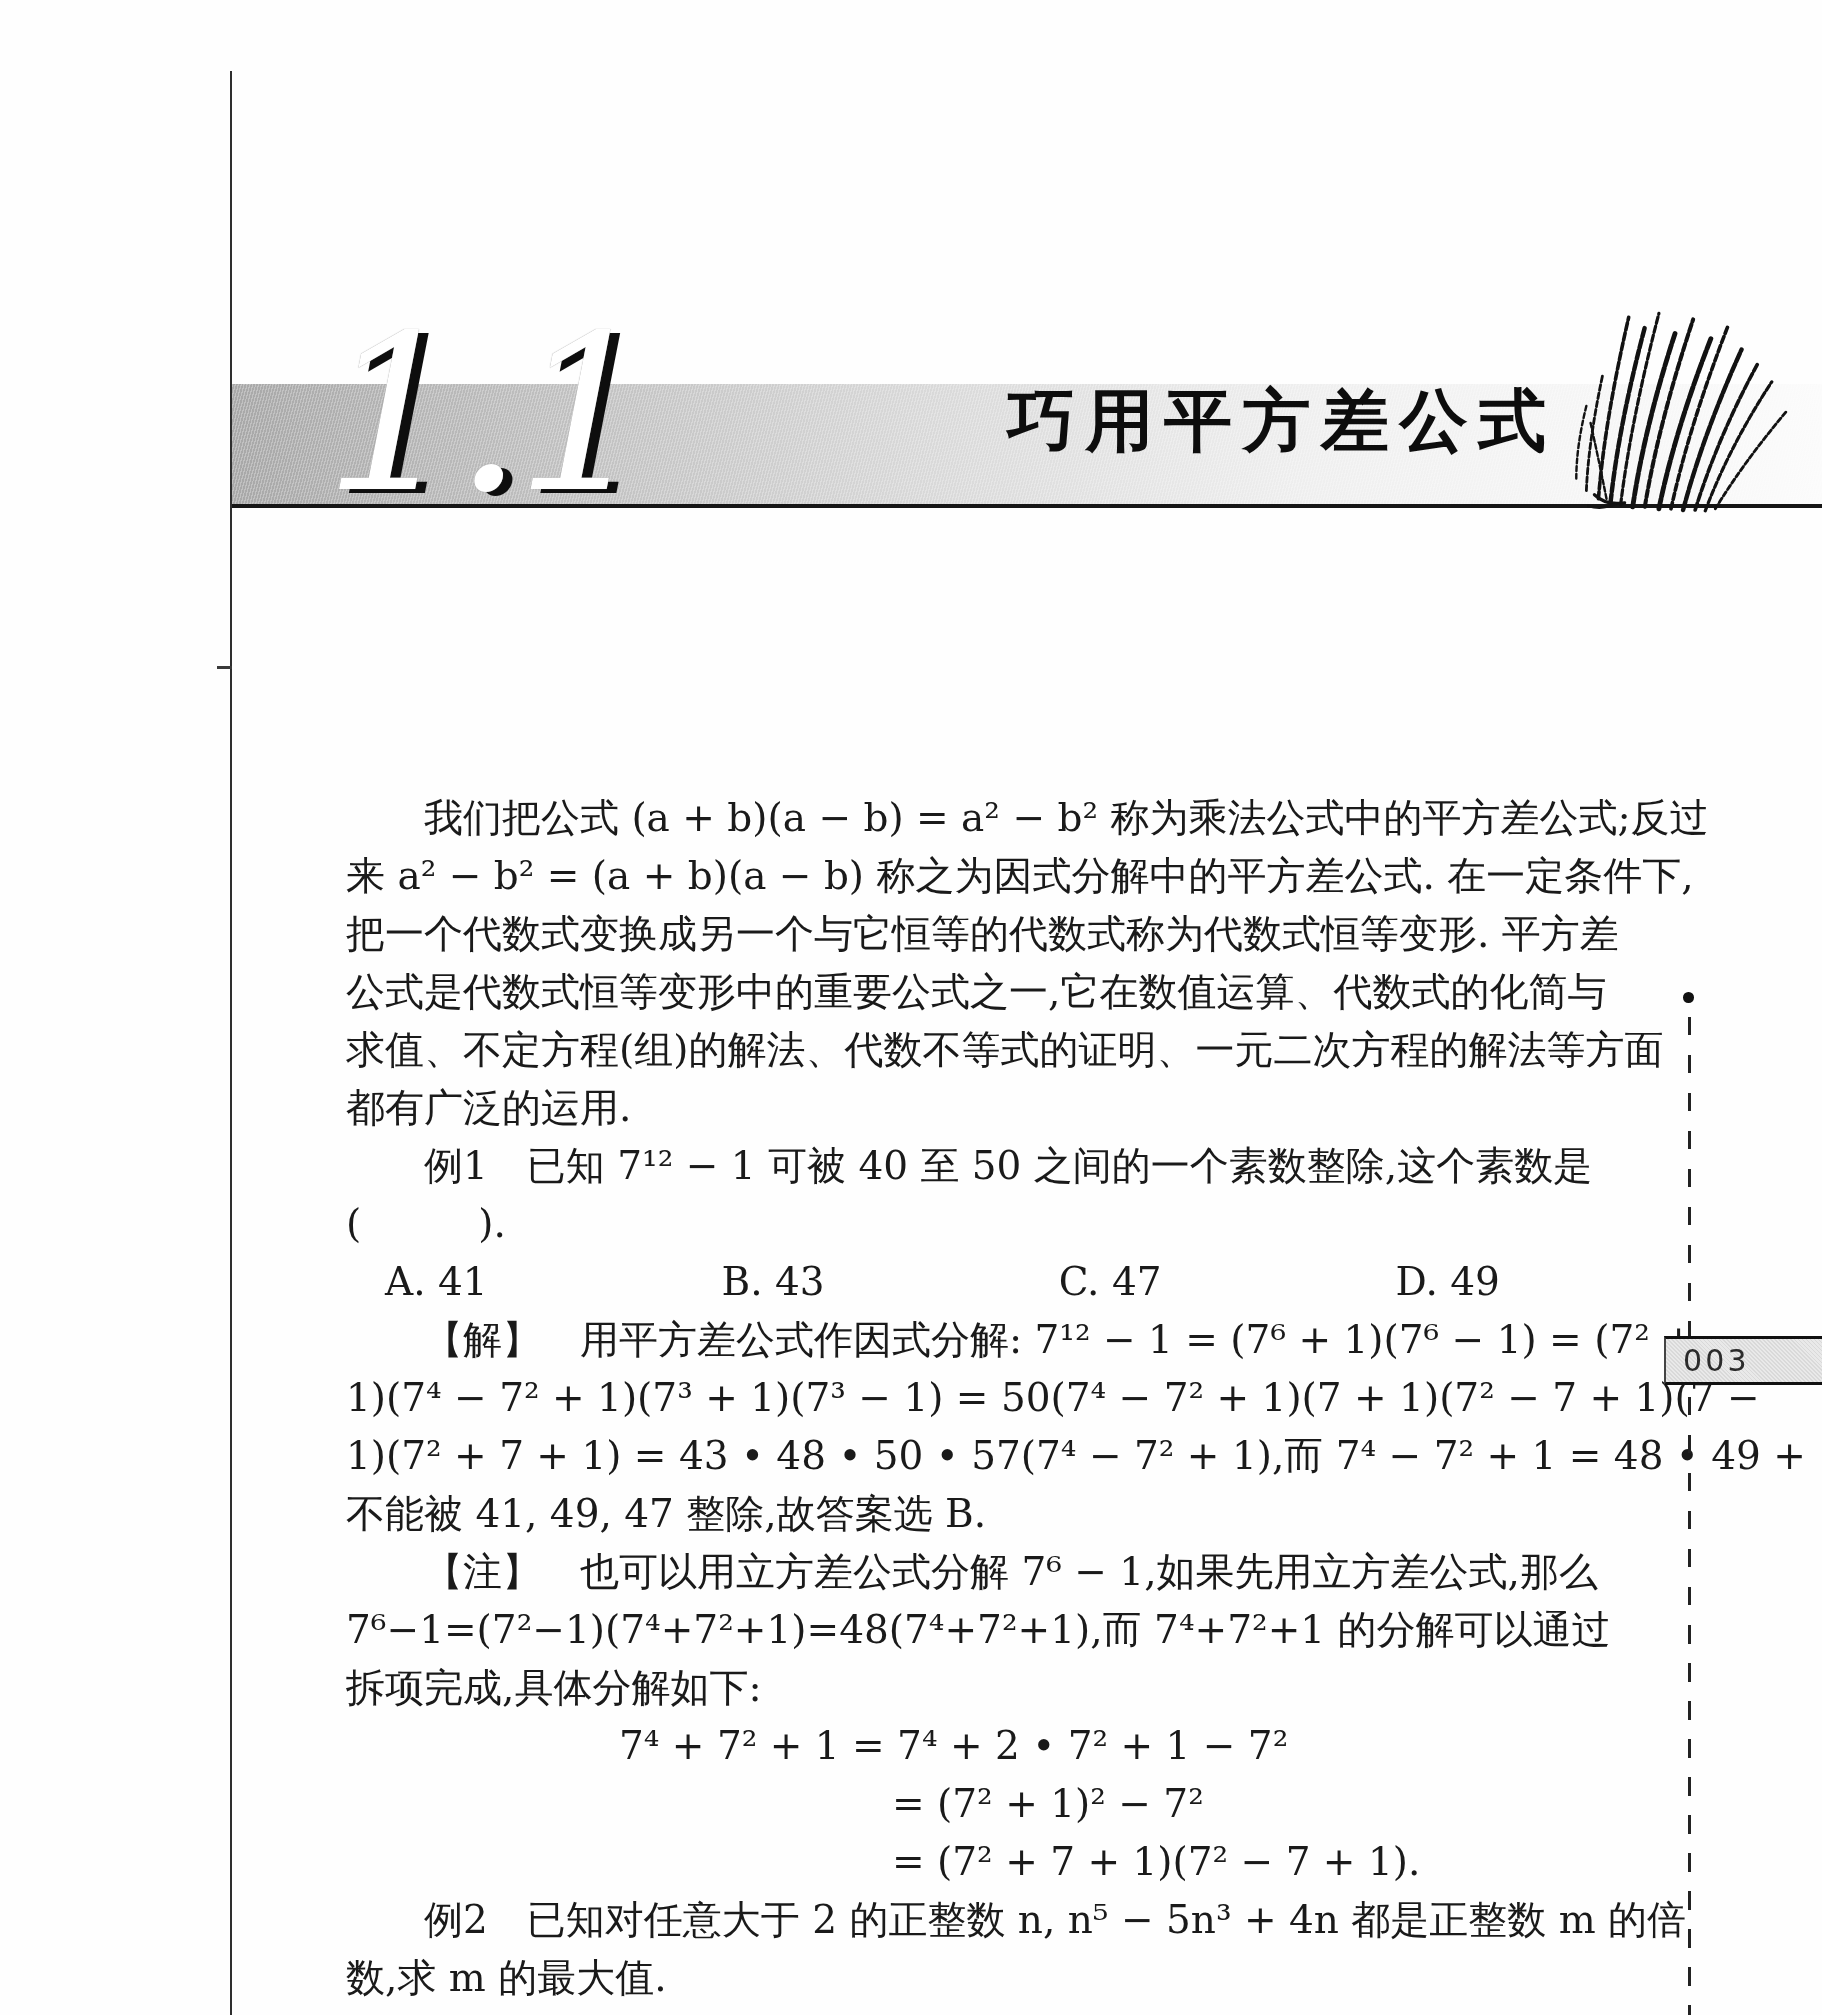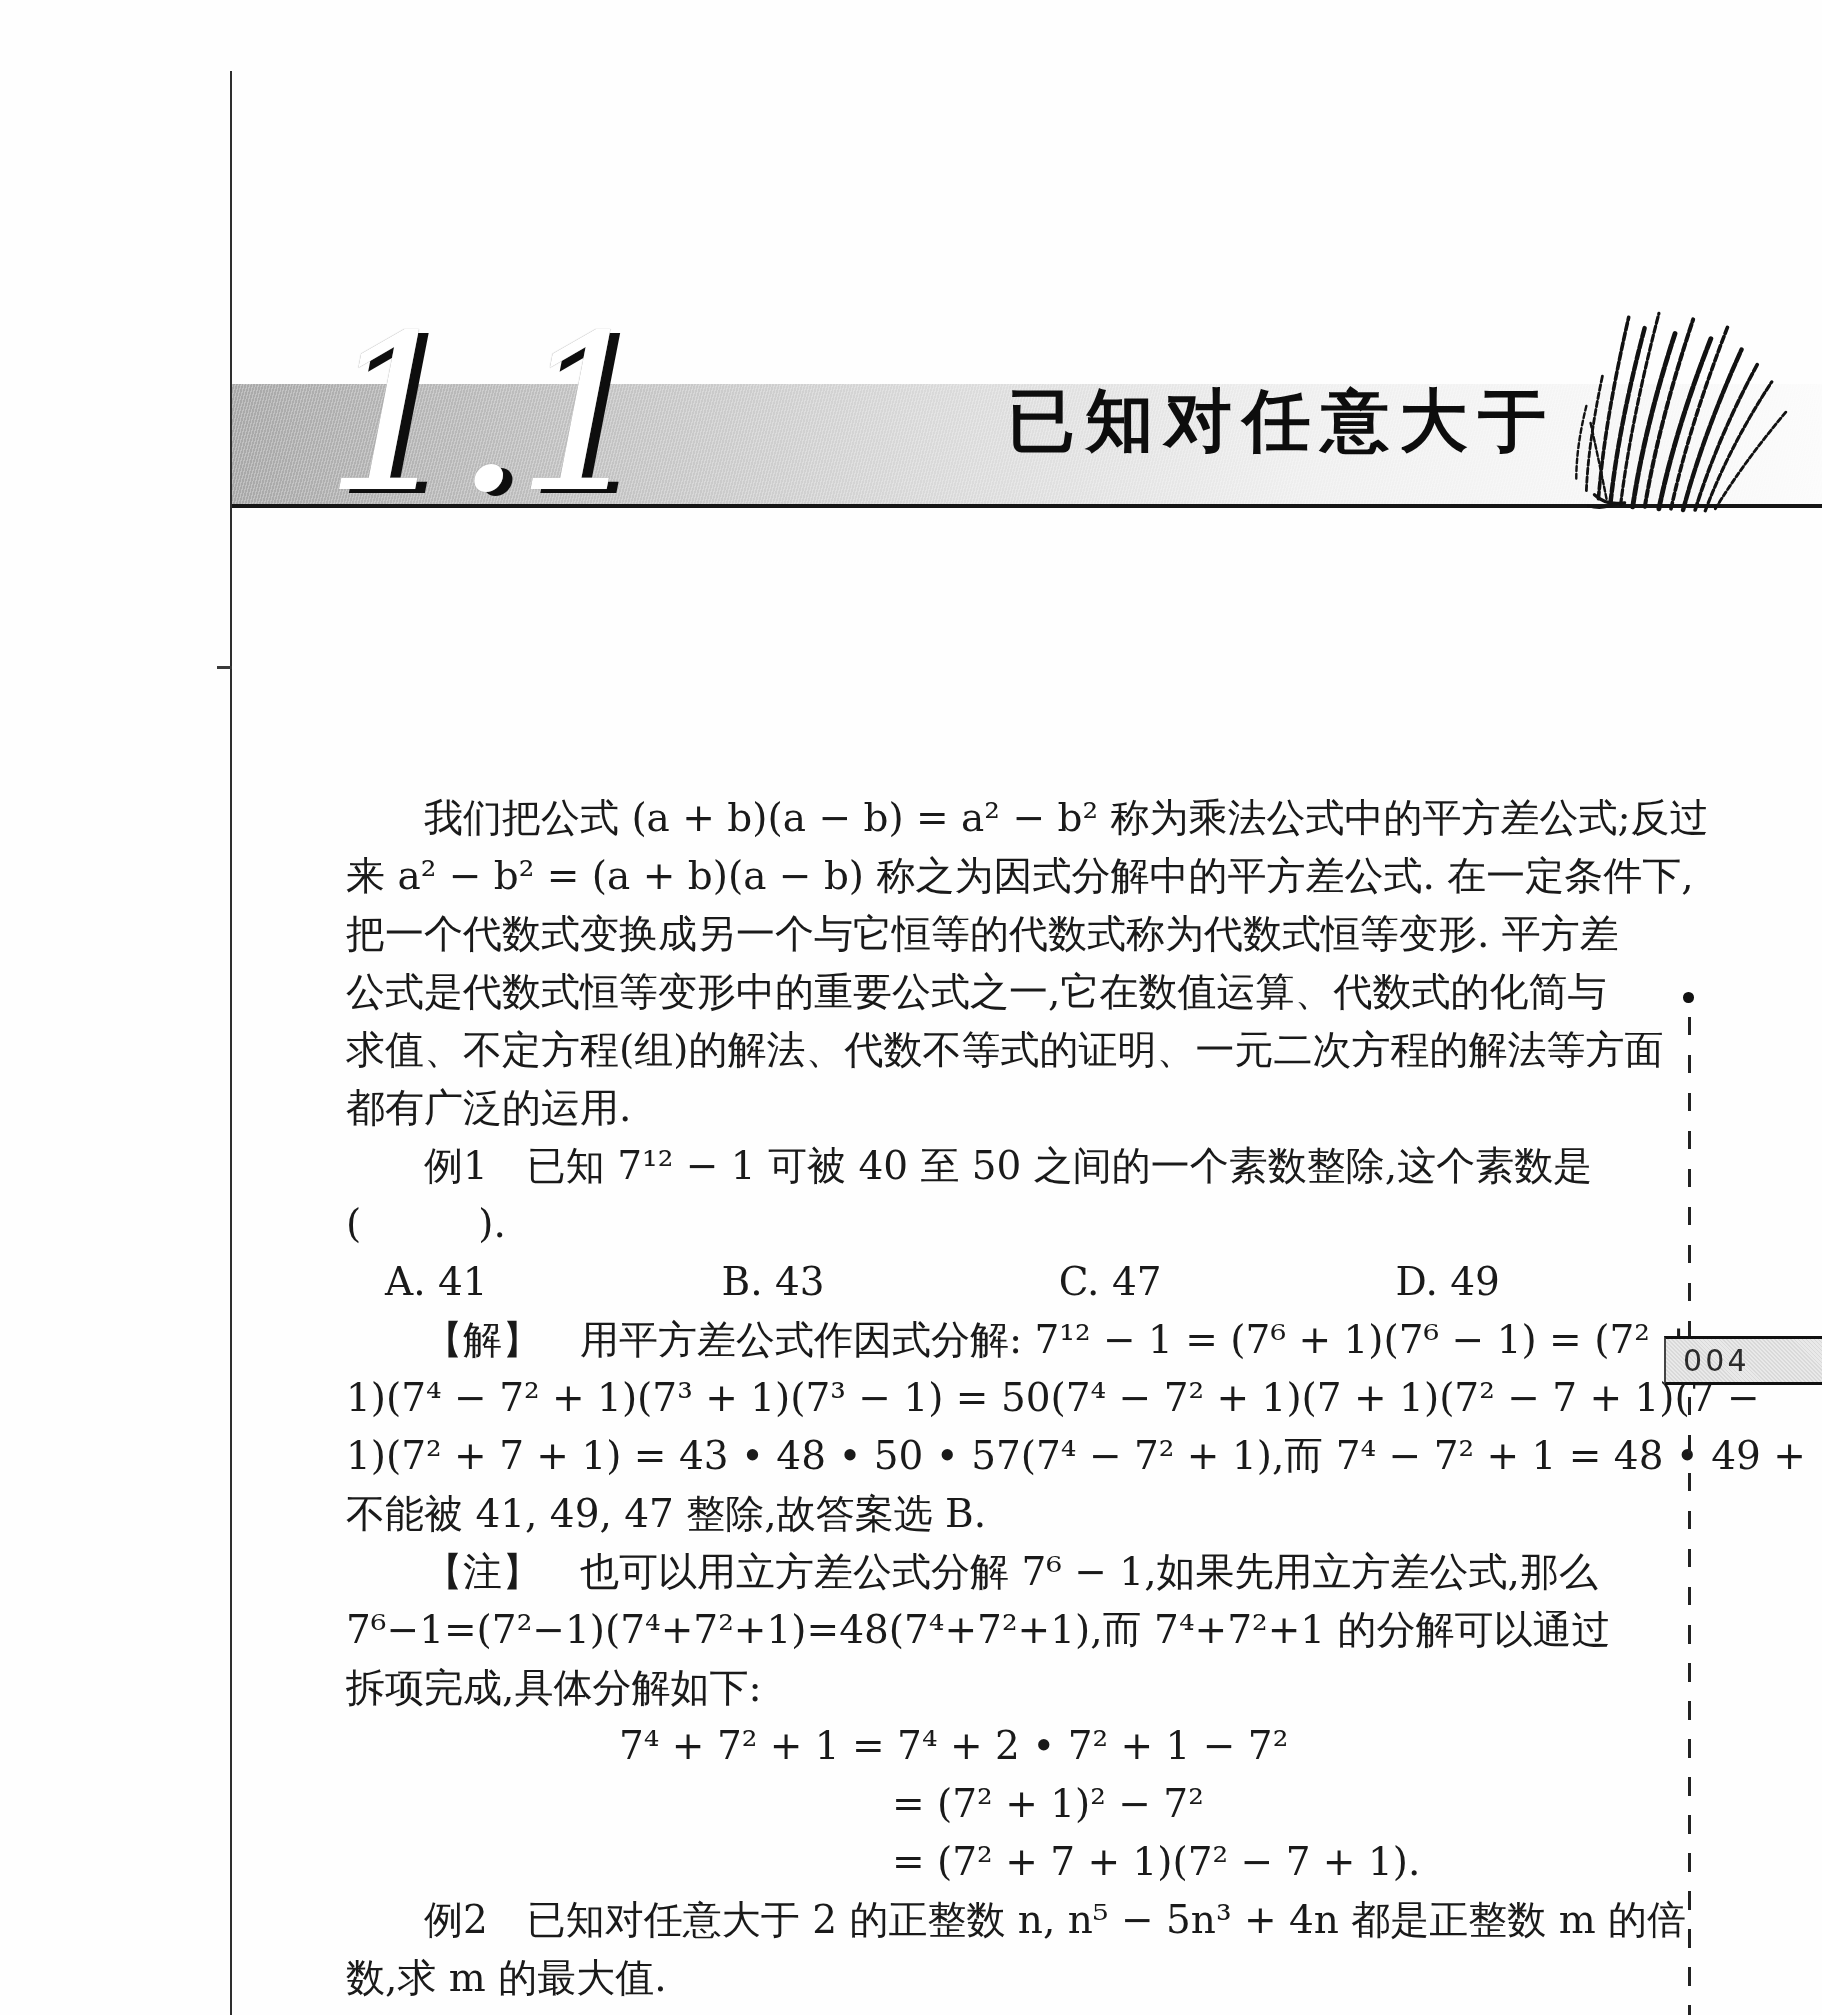--- a/index.html
+++ b/index.html
@@ -52,21 +52,21 @@
 <body>
 
 <div id="page">
 
   <div id="left-rule"></div>
   <div id="left-tick"></div>
 
   <div id="band"></div>
   <div class="big-num shadow">1.1</div>
   <div class="big-num front">1.1</div>
-  <div id="banner-title">已知对任意大于</div>
+  <div id="banner-title">巧用平方差公式</div>
 
   <svg id="reeds" width="266" height="226" viewBox="0 0 660 560">
     <g stroke="#121212" fill="none" stroke-linecap="round">
       <path d="M150 520 Q 165 330 225 70" stroke-width="9" stroke-dasharray="18 7"></path>
       <path d="M180 530 Q 200 340 265 95" stroke-width="11" stroke-dasharray="22 6"></path>
       <path d="M205 535 Q 230 330 300 60" stroke-width="8" stroke-dasharray="16 7"></path>
       <path d="M235 540 Q 265 340 340 110" stroke-width="12" stroke-dasharray="24 6"></path>
       <path d="M265 540 Q 300 330 385 75" stroke-width="10" stroke-dasharray="18 7"></path>
       <path d="M300 545 Q 340 350 430 120" stroke-width="12" stroke-dasharray="26 6"></path>
       <path d="M330 545 Q 375 340 470 95" stroke-width="9" stroke-dasharray="16 8"></path>
@@ -78,20 +78,20 @@
       <path d="M440 545 Q 510 430 615 305" stroke-width="7" stroke-dasharray="12 7"></path>
       <path d="M170 520 Q 150 420 130 330" stroke-width="6" stroke-dasharray="12 6"></path>
       <path d="M140 510 q 30 28 75 20" stroke-width="8"></path>
       <path d="M125 538 q 35 10 70 -6" stroke-width="7"></path>
     </g>
   </svg>
 
   <div id="body-text"><div class="line"><span>　　我们把公式 (a + b)(a − b) = a² − b² 称为乘法公式中的平方差公式;反过</span></div><div class="line"><span>来 a² − b² = (a + b)(a − b) 称之为因式分解中的平方差公式. 在一定条件下,</span></div><div class="line"><span>把一个代数式变换成另一个与它恒等的代数式称为代数式恒等变形. 平方差</span></div><div class="line"><span>公式是代数式恒等变形中的重要公式之一,它在数值运算、代数式的化简与</span></div><div class="line"><span>求值、不定方程(组)的解法、代数不等式的证明、一元二次方程的解法等方面</span></div><div class="line"><span>都有广泛的运用.</span></div><div class="line"><span class="lbl">　　例1</span><span>　已知 7¹² − 1 可被 40 至 50 之间的一个素数整除,这个素数是</span></div><div class="line"><span>(　　　).</span></div><div class="line"><span>　A. 41　　　　　　B. 43　　　　　　C. 47　　　　　　D. 49</span></div><div class="line"><span class="lbl">　　【解】</span><span>　用平方差公式作因式分解: 7¹² − 1 = (7⁶ + 1)(7⁶ − 1) = (7² +</span></div><div class="line"><span>1)(7⁴ − 7² + 1)(7³ + 1)(7³ − 1) = 50(7⁴ − 7² + 1)(7 + 1)(7² − 7 + 1)(7 −</span></div><div class="line"><span>1)(7² + 7 + 1) = 43 • 48 • 50 • 57(7⁴ − 7² + 1),而 7⁴ − 7² + 1 = 48 • 49 + 1</span></div><div class="line"><span>不能被 41, 49, 47 整除,故答案选 B.</span></div><div class="line"><span class="lbl">　　【注】</span><span>　也可以用立方差公式分解 7⁶ − 1,如果先用立方差公式,那么</span></div><div class="line"><span>7⁶−1=(7²−1)(7⁴+7²+1)=48(7⁴+7²+1),而 7⁴+7²+1 的分解可以通过</span></div><div class="line"><span>拆项完成,具体分解如下:</span></div><div class="line"><span>　　　　　　　7⁴ + 7² + 1 = 7⁴ + 2 • 7² + 1 − 7²</span></div><div class="line"><span>　　　　　　　　　　　　　　= (7² + 1)² − 7²</span></div><div class="line"><span>　　　　　　　　　　　　　　= (7² + 7 + 1)(7² − 7 + 1).</span></div><div class="line"><span class="lbl">　　例2</span><span>　已知对任意大于 2 的正整数 n, n⁵ − 5n³ + 4n 都是正整数 m 的倍</span></div><div class="line"><span>数,求 m 的最大值.</span></div><div class="line"><span class="lbl">　　【解】</span><span>　n⁵ − 5n³ + 4n = n(n⁴ − 5n² + 4) = n(n² − 4)(n² − 1)</span></div></div>
 
   <div id="page-badge">
-    <span>004</span>
+    <span>003</span>
   </div>
 
   <div id="margin-dot"></div>
   <div id="dashed-line"></div>
 
 </div>
 
 
 </body></html>

